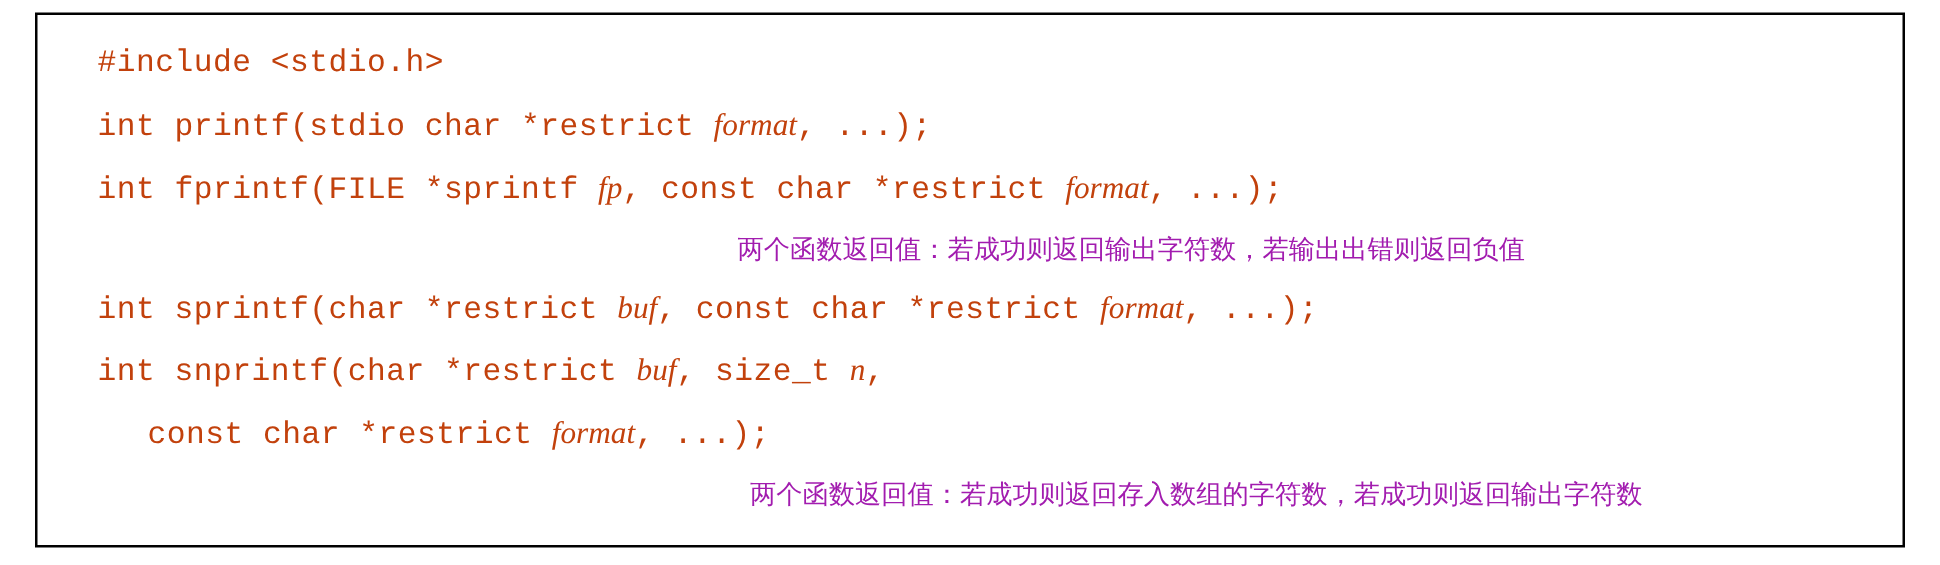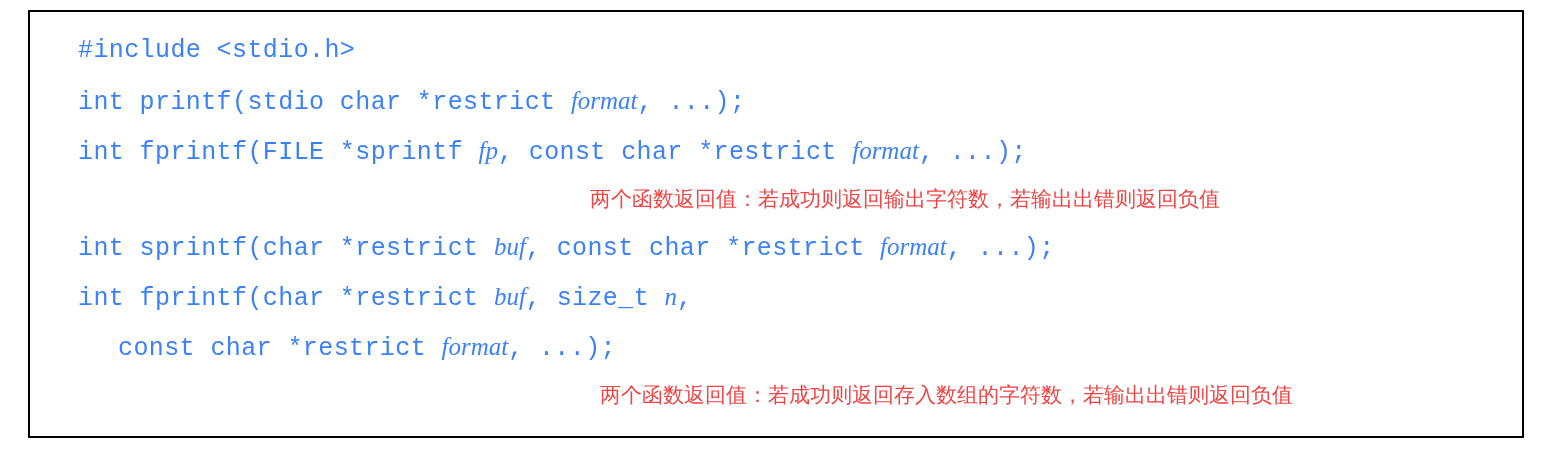--- a/index.html
+++ b/index.html
@@ -35,38 +35,38 @@
     top: 0;
     width: 100%;
     height: 100%;
     padding: 14px 0 0 0;
     box-sizing: border-box;
   }
   .code-line {
     font-family: "Liberation Mono", monospace;
     font-size: 25px;
     letter-spacing: 0.4px;
-    color: #3b82f6;
+    color: #c2410c;
     white-space: pre;
     line-height: 50px;
     padding-left: 48px;
     height: 50px;
   }
   .code-line.indent {
     padding-left: 88px;
   }
   .code-line em {
     font-family: "Liberation Serif", serif;
     font-size: 25px;
     letter-spacing: 0;
   }
   .ret-line {
     font-family: "DejaVu Sans", sans-serif;
     font-size: 21px;
-    color: #ef4444;
+    color: #a21caf;
     line-height: 46px;
     height: 46px;
     white-space: pre;
     text-align: left;
   }
   .ret-1 { padding-left: 560px; }
   .ret-2 { padding-left: 570px; }
 </style>
 </head>
 <body>
@@ -78,21 +78,21 @@
       <div class="code-line">#include &lt;stdio.h&gt;</div>
 
       <div class="code-line"><span>int printf(stdio char *restrict </span><em>format</em><span>, ...);</span></div>
 
       <div class="code-line"><span>int fprintf(FILE *sprintf </span><em>fp</em><span>, const char *restrict </span><em>format</em><span>, ...);</span></div>
 
       <div class="ret-line ret-1">两个函数返回值：若成功则返回输出字符数，若输出出错则返回负值</div>
 
       <div class="code-line"><span>int sprintf(char *restrict </span><em>buf</em><span>, const char *restrict </span><em>format</em><span>, ...);</span></div>
 
-      <div class="code-line"><span>int fprintf(char *restrict </span><em>buf</em><span>, size_t </span><em>n</em><span>,</span></div>
+      <div class="code-line"><span>int snprintf(char *restrict </span><em>buf</em><span>, size_t </span><em>n</em><span>,</span></div>
 
       <div class="code-line indent"><span>const char *restrict </span><em>format</em><span>, ...);</span></div>
 
-      <div class="ret-line ret-2">两个函数返回值：若成功则返回存入数组的字符数，若输出出错则返回负值</div>
+      <div class="ret-line ret-2">两个函数返回值：若成功则返回存入数组的字符数，若成功则返回输出字符数</div>
 
     </div>
   </div>
 </div>
 
 </body></html>

